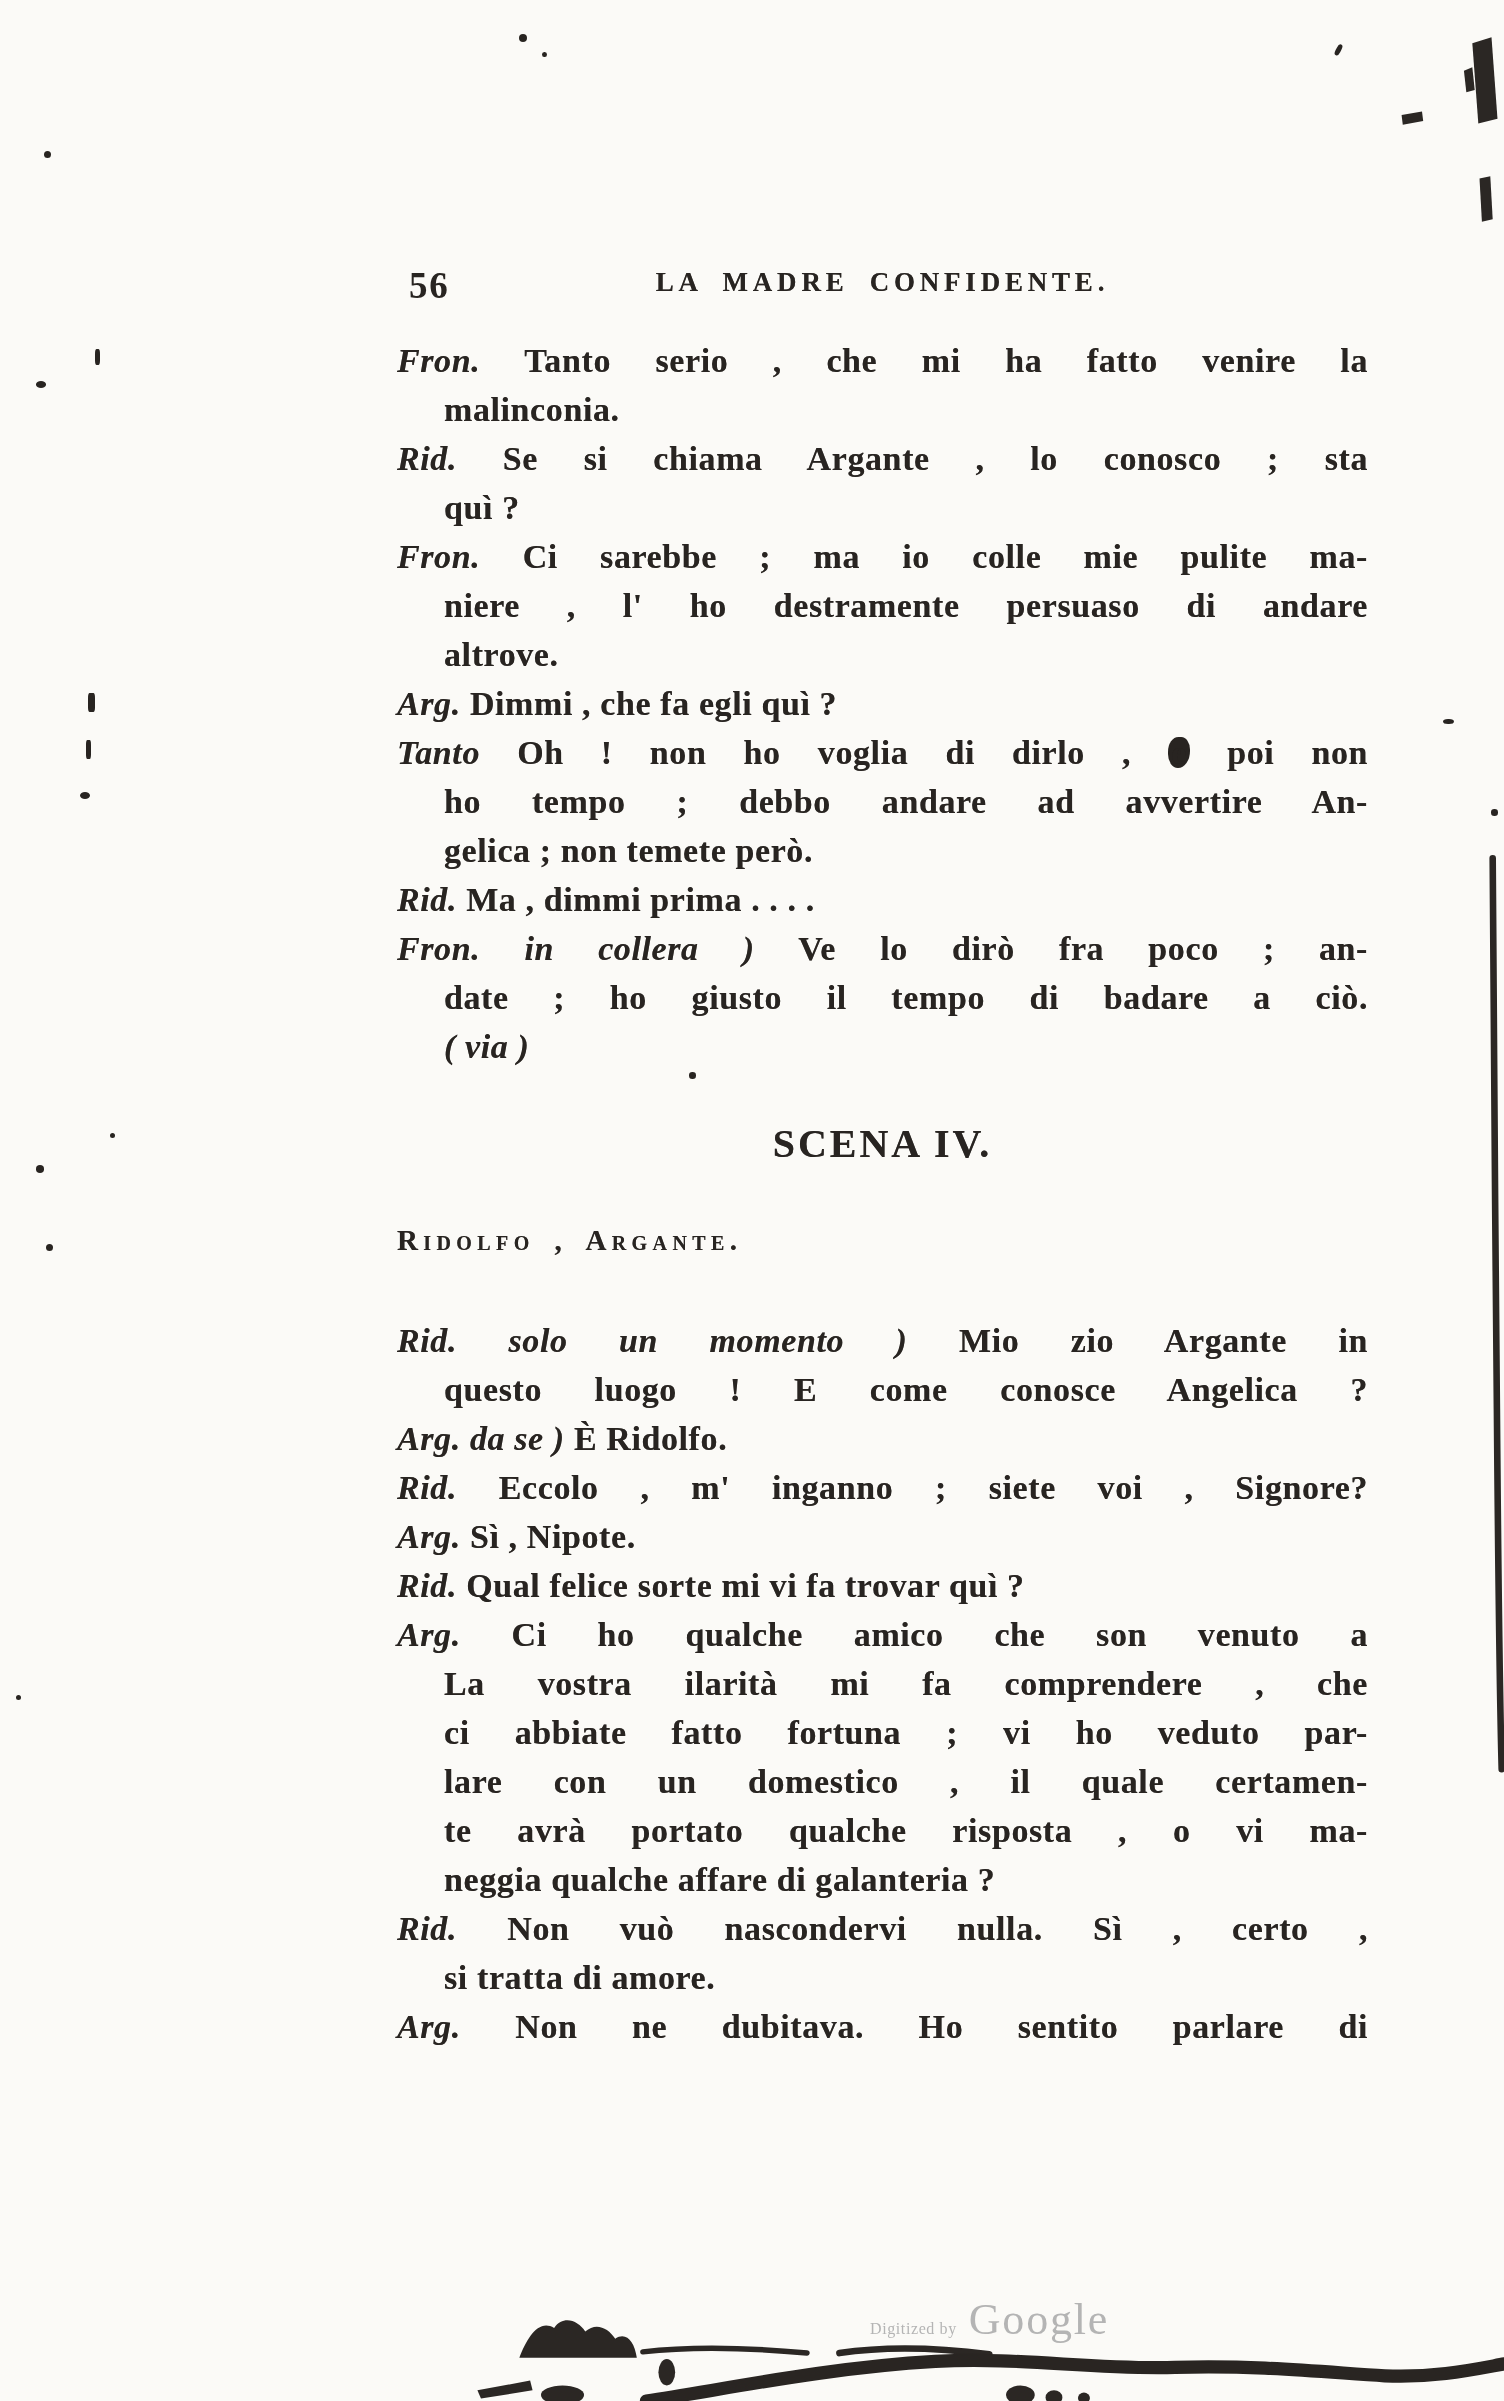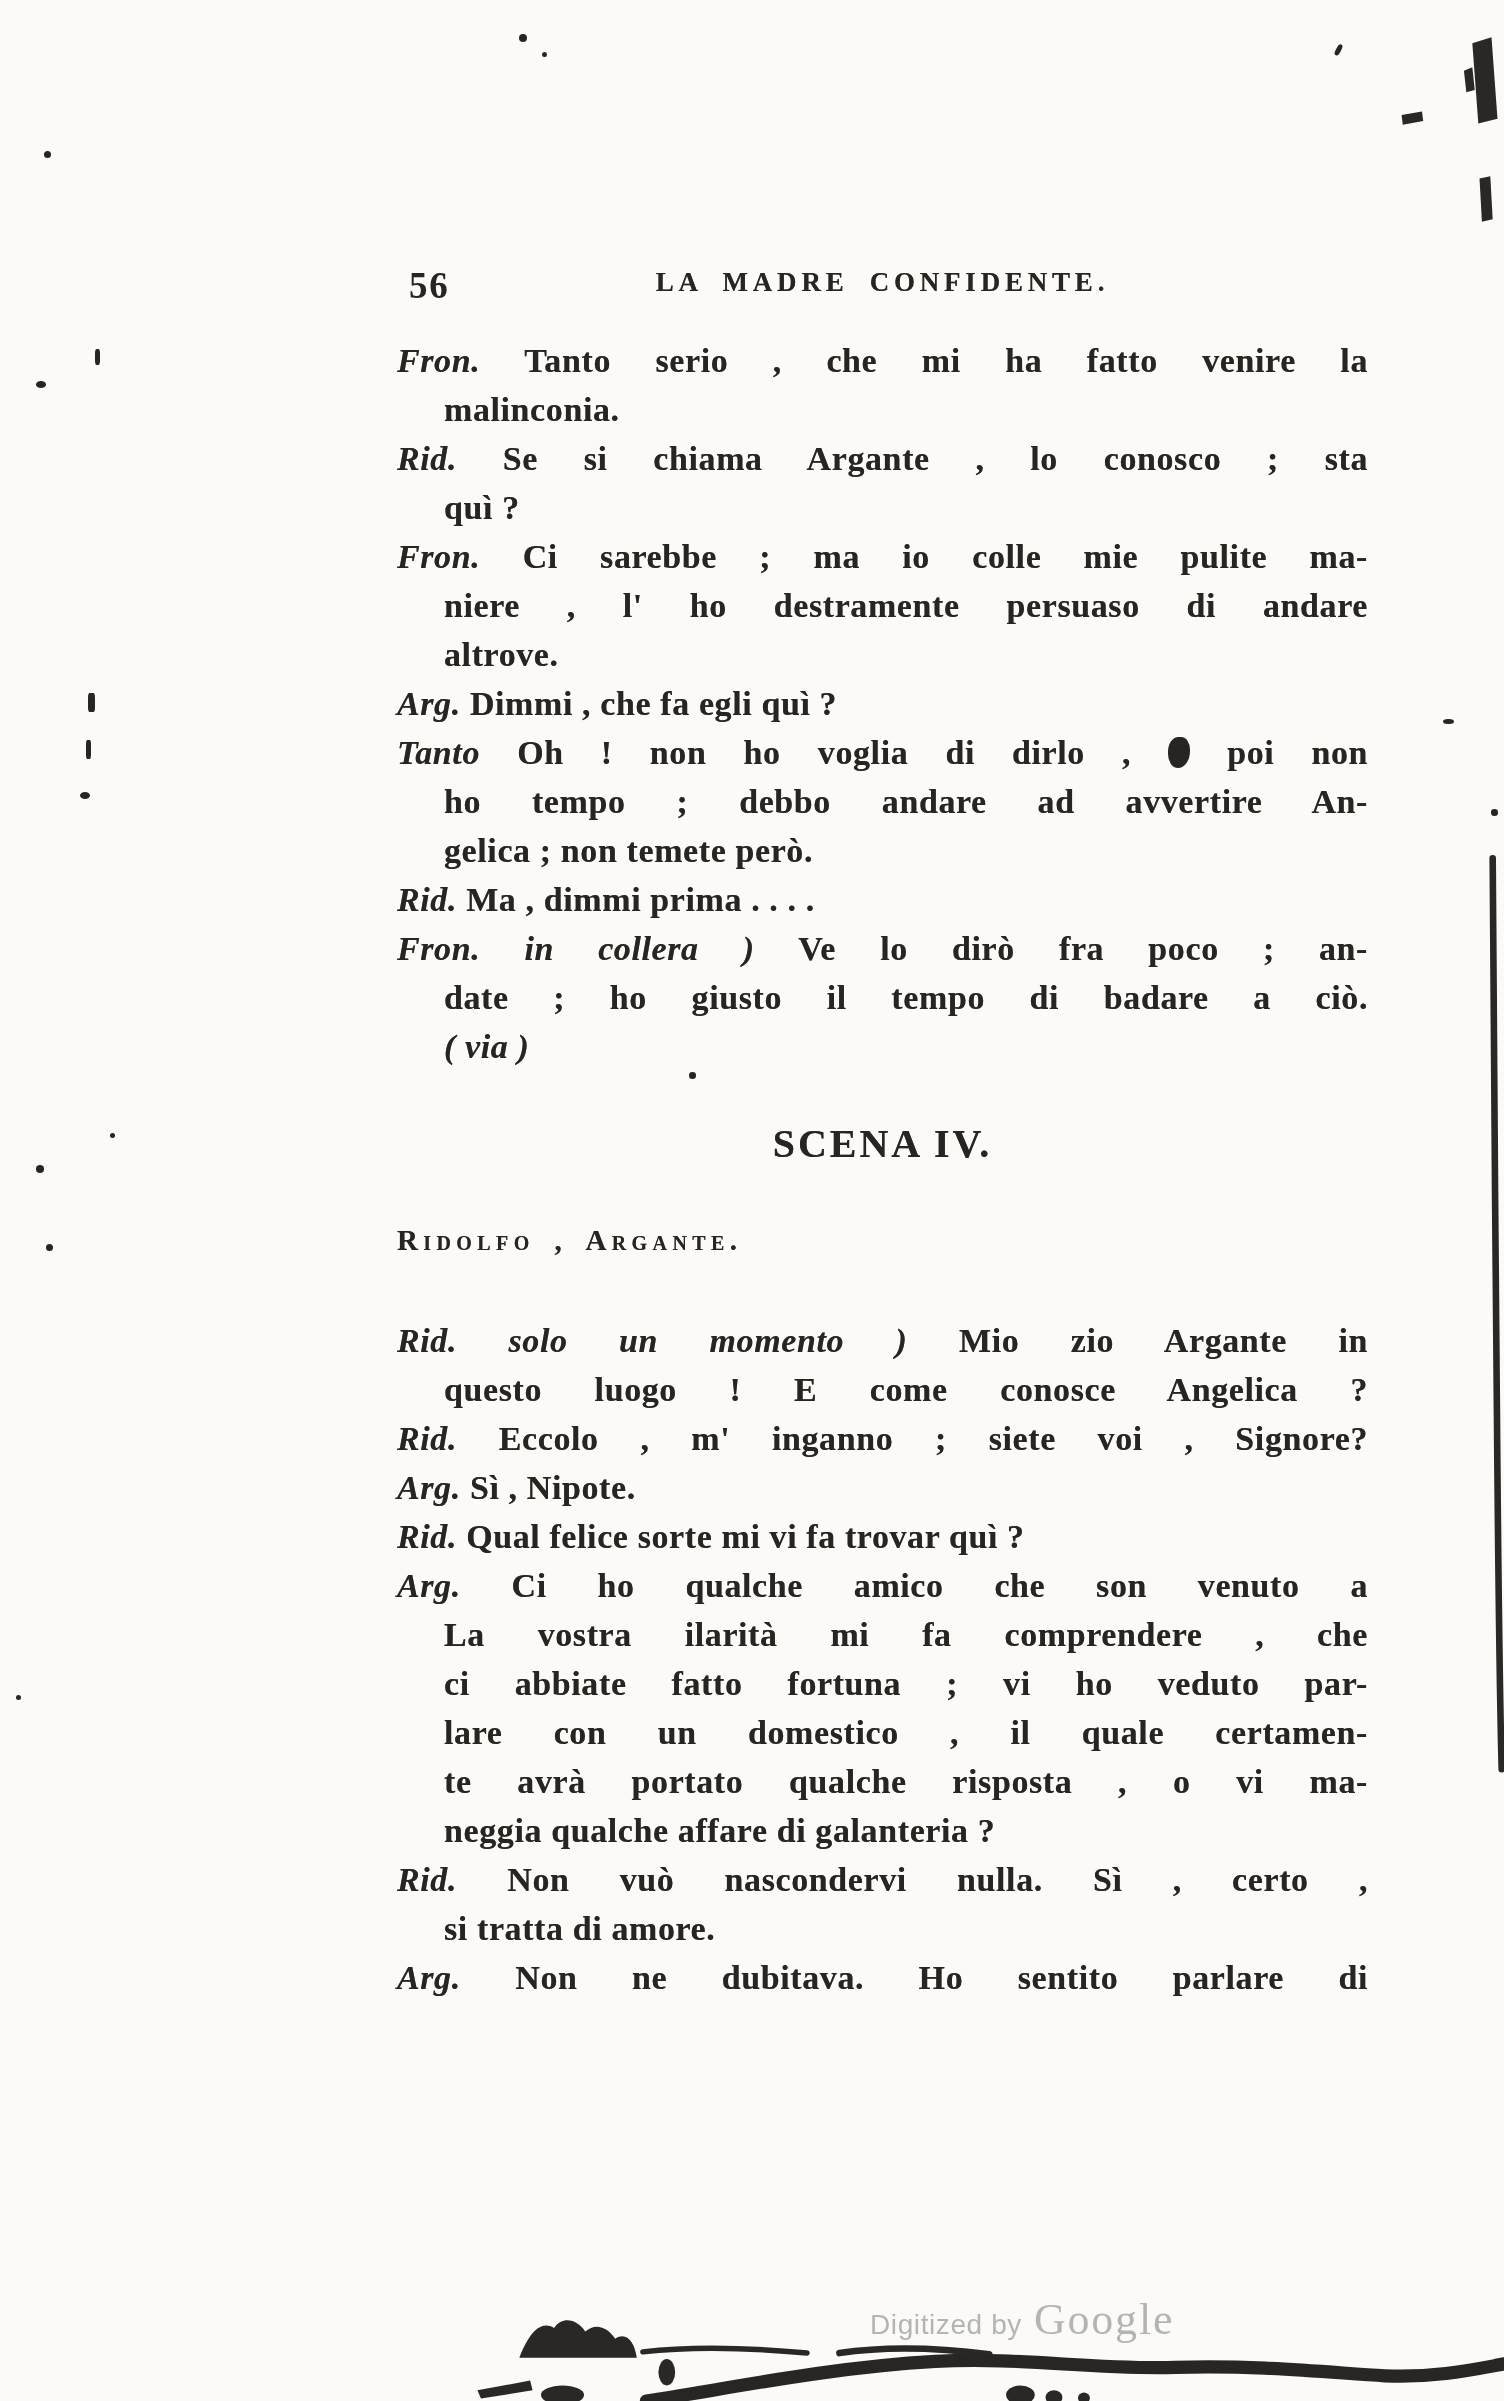--- a/index.html
+++ b/index.html
@@ -60,22 +60,22 @@
     text-shadow:0 0 0.6px rgba(40,36,33,.6);
   }
 
   
   .watermark {
     position:absolute; left:870px; top:2294px;
     display:flex; align-items:baseline; gap:12px;
     color:var(--wm, #b4b4b4);
   }
   .wm-prefix {
-    font-family:Liberation Sans, sans-serif;
-    font-size:28px; letter-spacing:0.6px;
+    font-family:Liberation Serif, serif;
+    font-size:16px; letter-spacing:0.6px;
   }
   .wm-brand {
     font-family:"Liberation Serif", serif;
     font-size:44px; letter-spacing:1.8px;
   }
 
   
   .artifacts { position:absolute; left:0; top:0; pointer-events:none; }
   .speck {
     position:absolute; background:var(--ink, #282421);
@@ -107,20 +107,21 @@
     <div class="line indent fill"><span class="ro">date ; ho giusto il tempo di badare a ciò.</span></div>
     <div class="line indent"><span class="it">( via )</span></div>
   </div>
 
 <div class="text-block scene-heading">SCENA IV.</div>
 <div class="text-block scene-chars">Ridolfo , Argante.</div>
 
 <div class="text-block dialogue" id="block2">
     <div class="line fill"><span class="it">Rid. solo un momento )</span> <span class="ro">Mio zio Argante in</span></div>
     <div class="line indent fill"><span class="ro">questo luogo ! E come conosce Angelica ?</span></div>
+    <div class="line"><span class="it">Arg. da se )</span> <span class="ro">È Ridolfo.</span></div>
     <div class="line fill"><span class="it">Rid.</span> <span class="ro">Eccolo , m' inganno ; siete voi , Signore?</span></div>
     <div class="line"><span class="it">Arg.</span> <span class="ro">Sì , Nipote.</span></div>
     <div class="line"><span class="it">Rid.</span> <span class="ro">Qual felice sorte mi vi fa trovar quì ?</span></div>
     <div class="line fill"><span class="it">Arg.</span> <span class="ro">Ci ho qualche amico che son venuto a</span></div>
     <div class="line indent fill"><span class="ro">La vostra ilarità mi fa comprendere , che</span></div>
     <div class="line indent fill"><span class="ro">ci abbiate fatto fortuna ; vi ho veduto par-</span></div>
     <div class="line indent fill"><span class="ro">lare con un domestico , il quale certamen-</span></div>
     <div class="line indent fill"><span class="ro">te avrà portato qualche risposta , o vi ma-</span></div>
     <div class="line indent"><span class="ro">neggia qualche affare di galanteria ?</span></div>
     <div class="line fill"><span class="it">Rid.</span> <span class="ro">Non vuò nascondervi nulla. Sì , certo ,</span></div>

